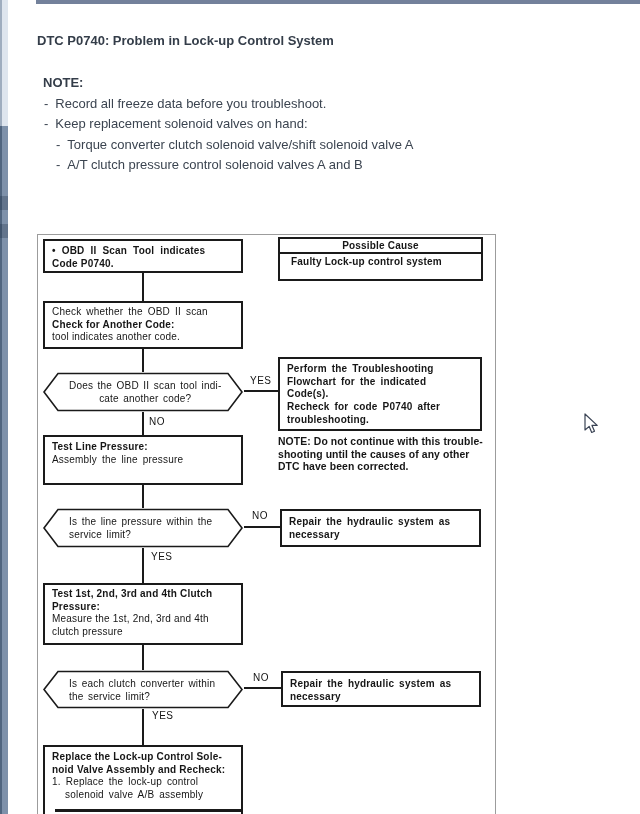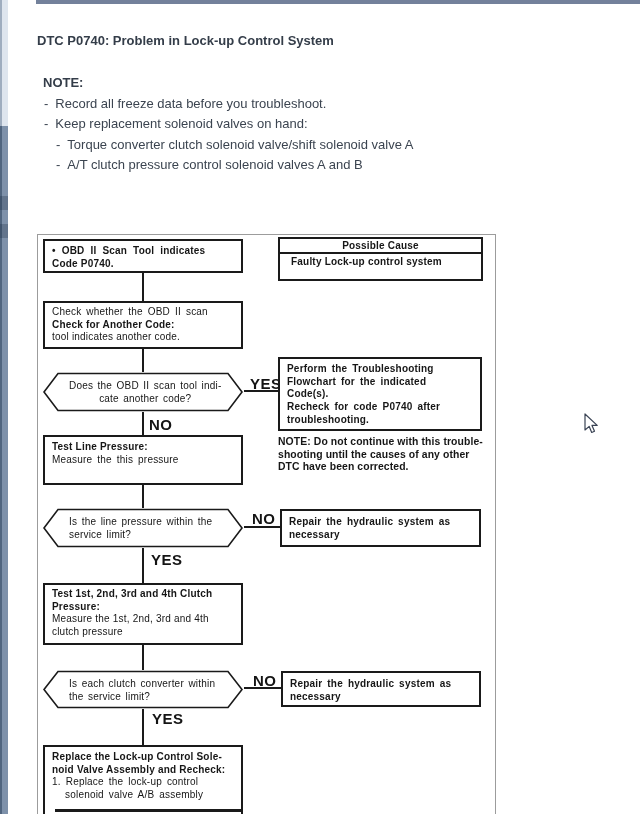--- a/index.html
+++ b/index.html
@@ -69,21 +69,21 @@
   .v3 { left:142px; top:412px; height:23px; }
   .v4 { left:142px; top:485px; height:23px; }
   .v5 { left:142px; top:548px; height:35px; }
   .v6 { left:142px; top:645px; height:25px; }
   .v7 { left:142px; top:709px; height:36px; }
   .hline { position:absolute; height:2px; background:#1a1a1a; }
   .h1 { left:244px; top:390px; width:34px; }
   .h2 { left:244px; top:526px; width:36px; }
   .h3 { left:244px; top:687px; width:37px; }
 
-  .branch { position:absolute; font-size:15px; font-weight:bold; color:#141414; letter-spacing:0.5px; }
+  .branch { position:absolute; font-size:10px; font-weight:normal; color:#141414; letter-spacing:0.5px; }
   .yes1 { left:250px; top:375px; }
   .no1  { left:149px; top:416px; }
   .no2  { left:252px; top:510px; }
   .yes2 { left:151px; top:551px; }
   .no3  { left:253px; top:672px; }
   .yes3 { left:152px; top:710px; }
 
   .note-right { position:absolute; left:278px; top:436px; width:218px;
     font-size:10.4px; line-height:12.7px; font-weight:bold; color:#161616; }
   .note-right span { display:block; white-space:nowrap; letter-spacing:0.1px; }
@@ -162,21 +162,21 @@
     <span class="ln fb">Code(s).</span>
     <span class="ln fb ws2">Recheck for code P0740 after</span>
     <span class="ln fb">troubleshooting.</span>
   </div>
 
   <div class="branch no1">NO</div>
   <div class="vline v3"></div>
 
   <div class="fc-box b-testline">
     <span class="ln fb">Test Line Pressure:</span>
-    <span class="ln ws2">Measure the this pressure</span>
+    <span class="ln ws2">Assembly the line pressure</span>
   </div>
 
   <div class="note-right">
     <span>NOTE:  Do not continue with this trouble-</span>
     <span>shooting until the causes of any other</span>
     <span>DTC have been corrected.</span>
   </div>
 
   <div class="vline v4"></div>
 

